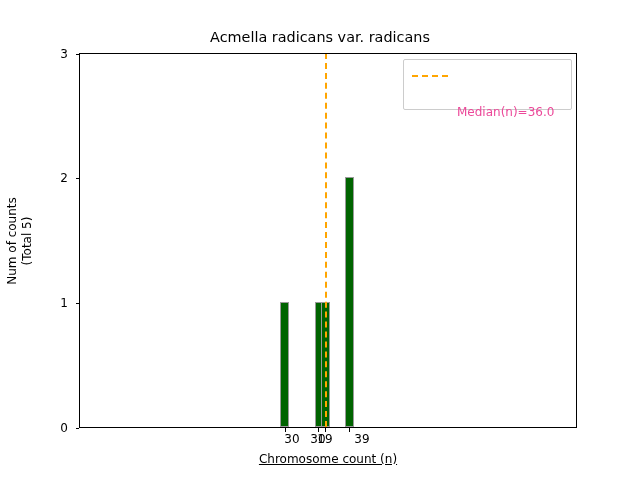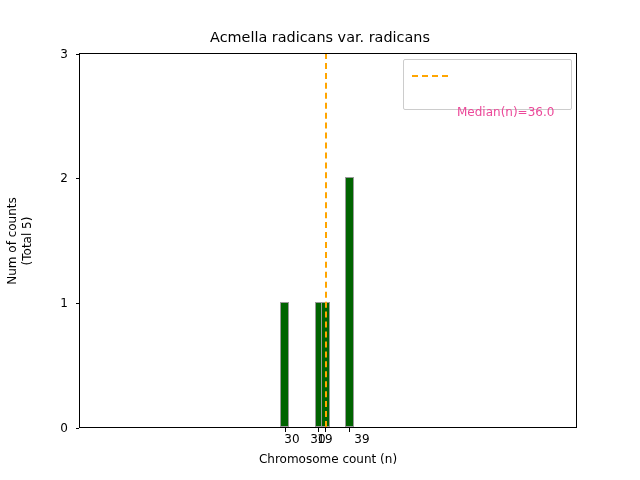--- a/index.html
+++ b/index.html
@@ -111,20 +111,21 @@
   
   #xlabel {
     position: absolute;
     left: 79px;
     top: 452px;
     width: 498px;
     text-align: center;
     font-size: 12px;
     color: #000000;
     white-space: nowrap;
+    text-decoration: underline;
   }
   #ylabel-wrap {
     position: absolute;
     left: 0px;
     top: 53px;
     width: 40px;
     height: 375px;
   }
   #ylabel {
     position: absolute;

